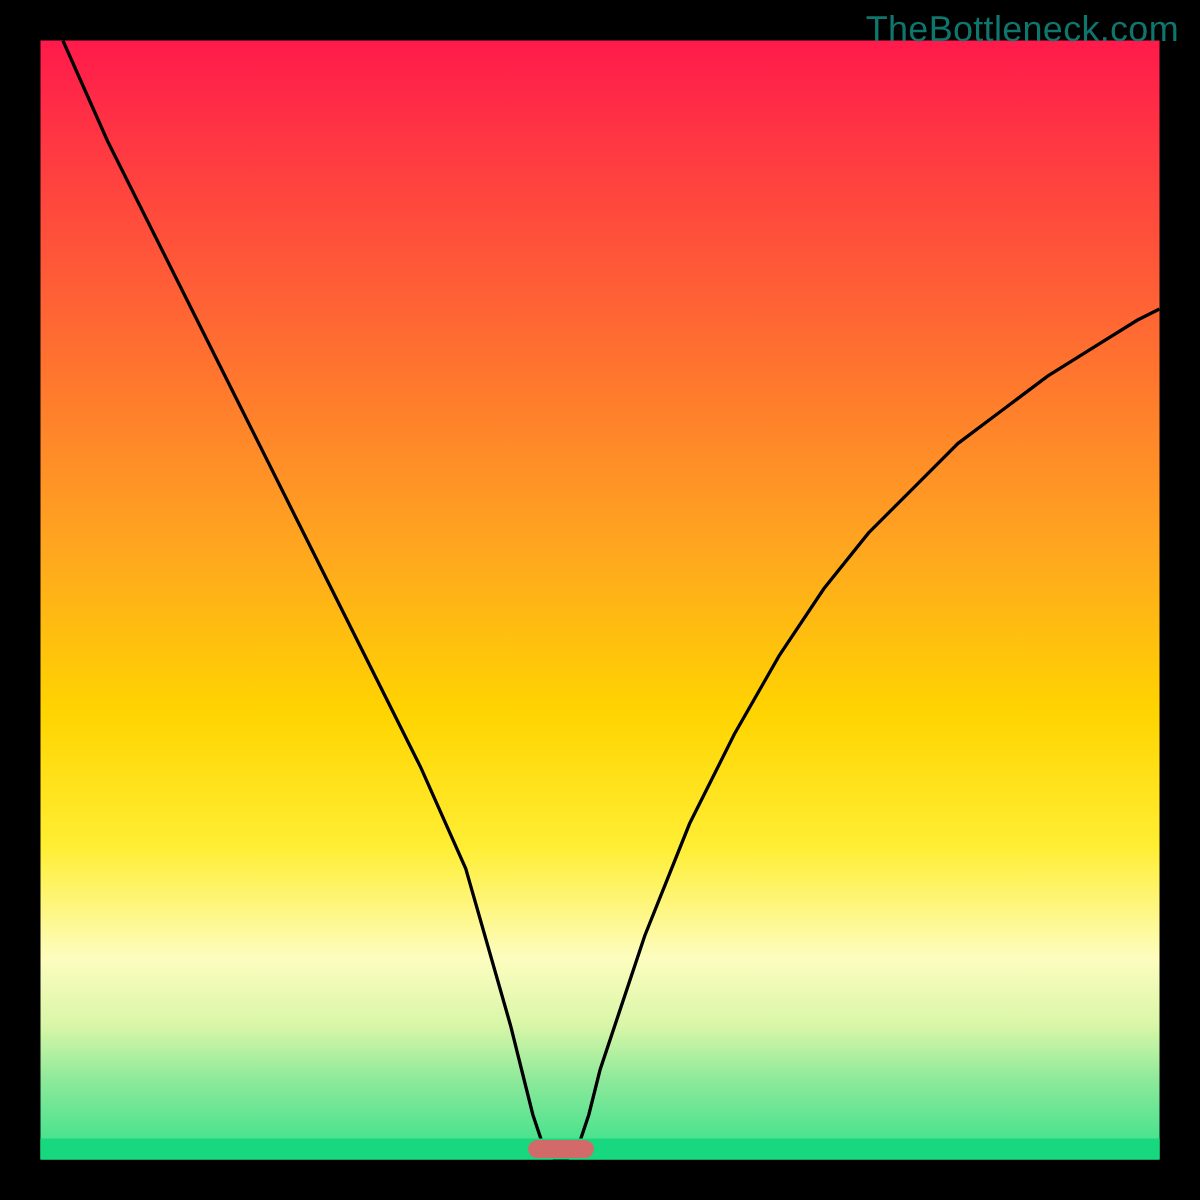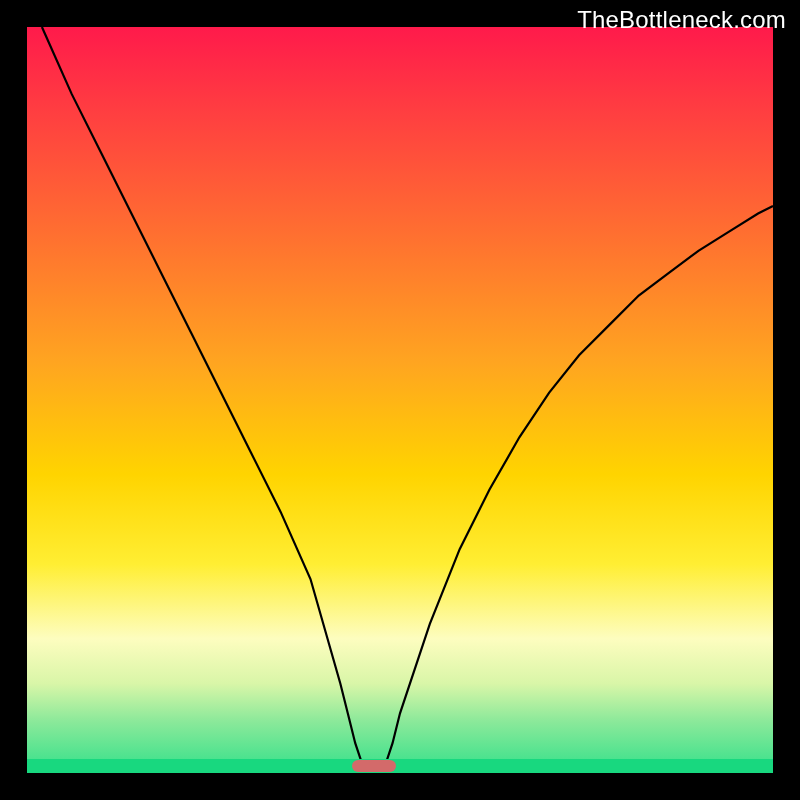--- a/index.html
+++ b/index.html
@@ -49,21 +49,21 @@
     background: #d36a6a;
     border-radius: 6px;
     height: 12px;
   }
   .watermark {
     position: absolute;
     top: 6px;
     right: 14px;
     font-family: Arial, Helvetica, sans-serif;
     font-size: 24px;
-    color: #ffffff;
+    color: #0f766e;
     letter-spacing: 0.2px;
     text-align: right;
   }
   svg.curve {
     position: absolute;
     left: 0;
     top: 0;
     width: 100%;
     height: 100%;
     overflow: visible;

